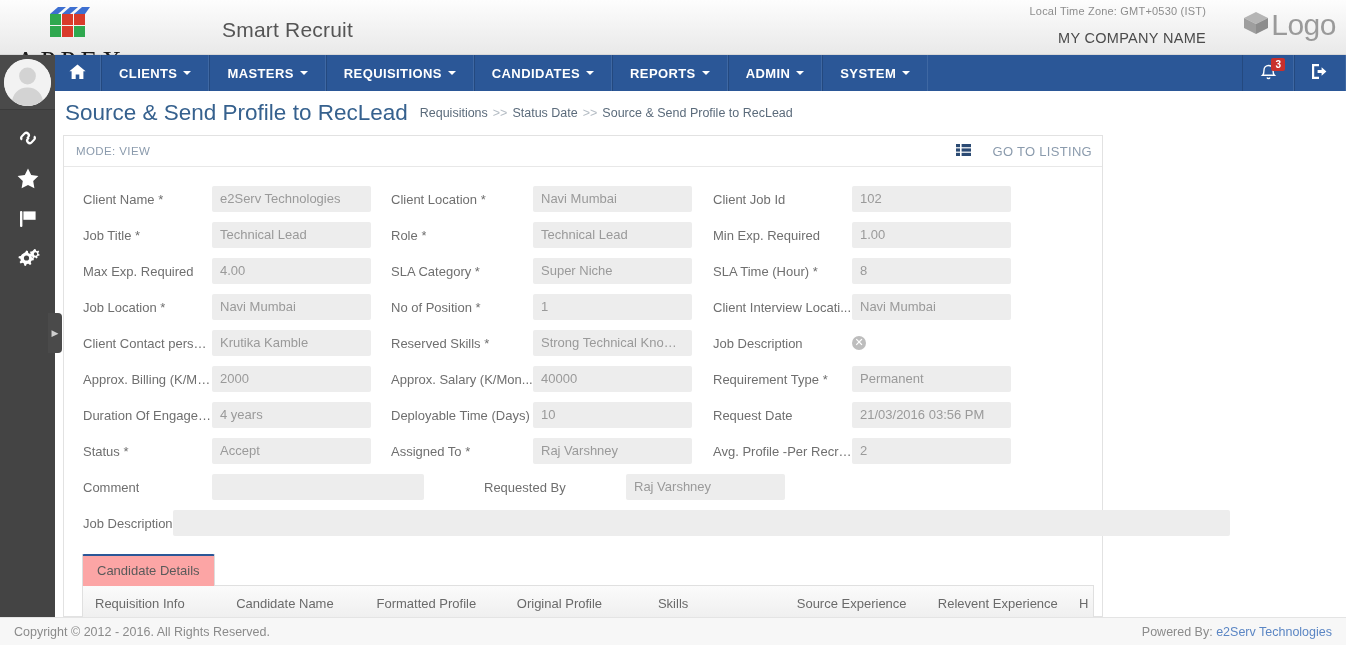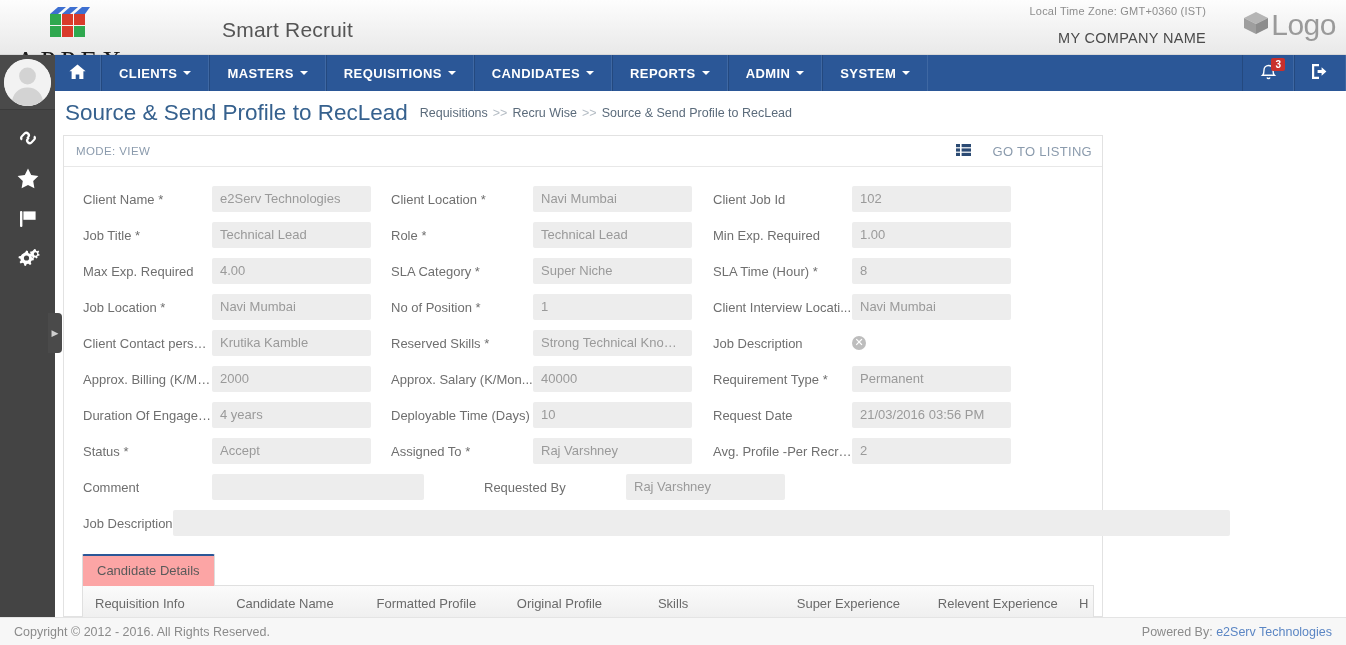--- a/index.html
+++ b/index.html
@@ -218,21 +218,21 @@
           </g>
         </svg>
       </div>
       <div class="appex-text">
         <div class="appex-main">APPEX</div>
         <div class="appex-sub">Online</div>
       </div>
     </div>
 
     <div class="app-title">Smart Recruit</div>
-    <div class="tz">Local Time Zone: GMT+0360 (IST)</div>
+    <div class="tz">Local Time Zone: GMT+0530 (IST)</div>
     <div class="company">MY COMPANY NAME</div>
 
     <div class="logo-right">
       <span>
         <svg width="30" height="30" viewBox="0 0 30 30">
           <polygon points="15,4 27,10 15,16 3,10" fill="#b5b5b5"></polygon>
           <polygon points="3,10 15,16 15,26 3,20" fill="#9e9e9e"></polygon>
           <polygon points="27,10 15,16 15,26 27,20" fill="#8d8d8d"></polygon>
         </svg>
       </span>
@@ -342,21 +342,21 @@
         </span>
       </div>
     </div>
   </div>
 
   <div class="page-head">
     <div class="page-title">Source &amp; Send Profile to RecLead</div>
     <div class="breadcrumb">
       <span class="bc-link">Requisitions</span>
       <span class="bc-sep">&gt;&gt;</span>
-      <span class="bc-link">Recru Wise</span>
+      <span class="bc-link">Status Date</span>
       <span class="bc-sep">&gt;&gt;</span>
       <span class="bc-link">Source &amp; Send Profile to RecLead</span>
     </div>
   </div>
 
   <div class="card">
     <div class="card-head">
       <div class="mode-text">MODE: VIEW</div>
       <div class="goto">
         <span class="grid-glyph">
@@ -590,21 +590,21 @@
       <div class="tab">Candidate Details</div>
     </div>
 
     <div class="table-wrap">
       <div class="thead">
         <div class="th" style="width:178px;">Requisition Info</div>
         <div class="th" style="width:177px;">Candidate Name</div>
         <div class="th" style="width:177px;">Formatted Profile</div>
         <div class="th" style="width:178px;">Original Profile</div>
         <div class="th" style="width:175px;">Skills</div>
-        <div class="th" style="width:178px;">Super Experience</div>
+        <div class="th" style="width:178px;">Source Experience</div>
         <div class="th" style="width:178px;">Relevent Experience</div>
         <div class="th" style="width:30px;">H</div>
       </div>
       <div class="tbody-row">
         <div class="td" style="width:20px;border-right:1px solid #ececec;"></div>
         <div class="td" style="width:180px;">
             <span class="cellbox"></span>
           </div>
         <div class="td" style="width:177px;">
             <span class="cellbox"></span>

